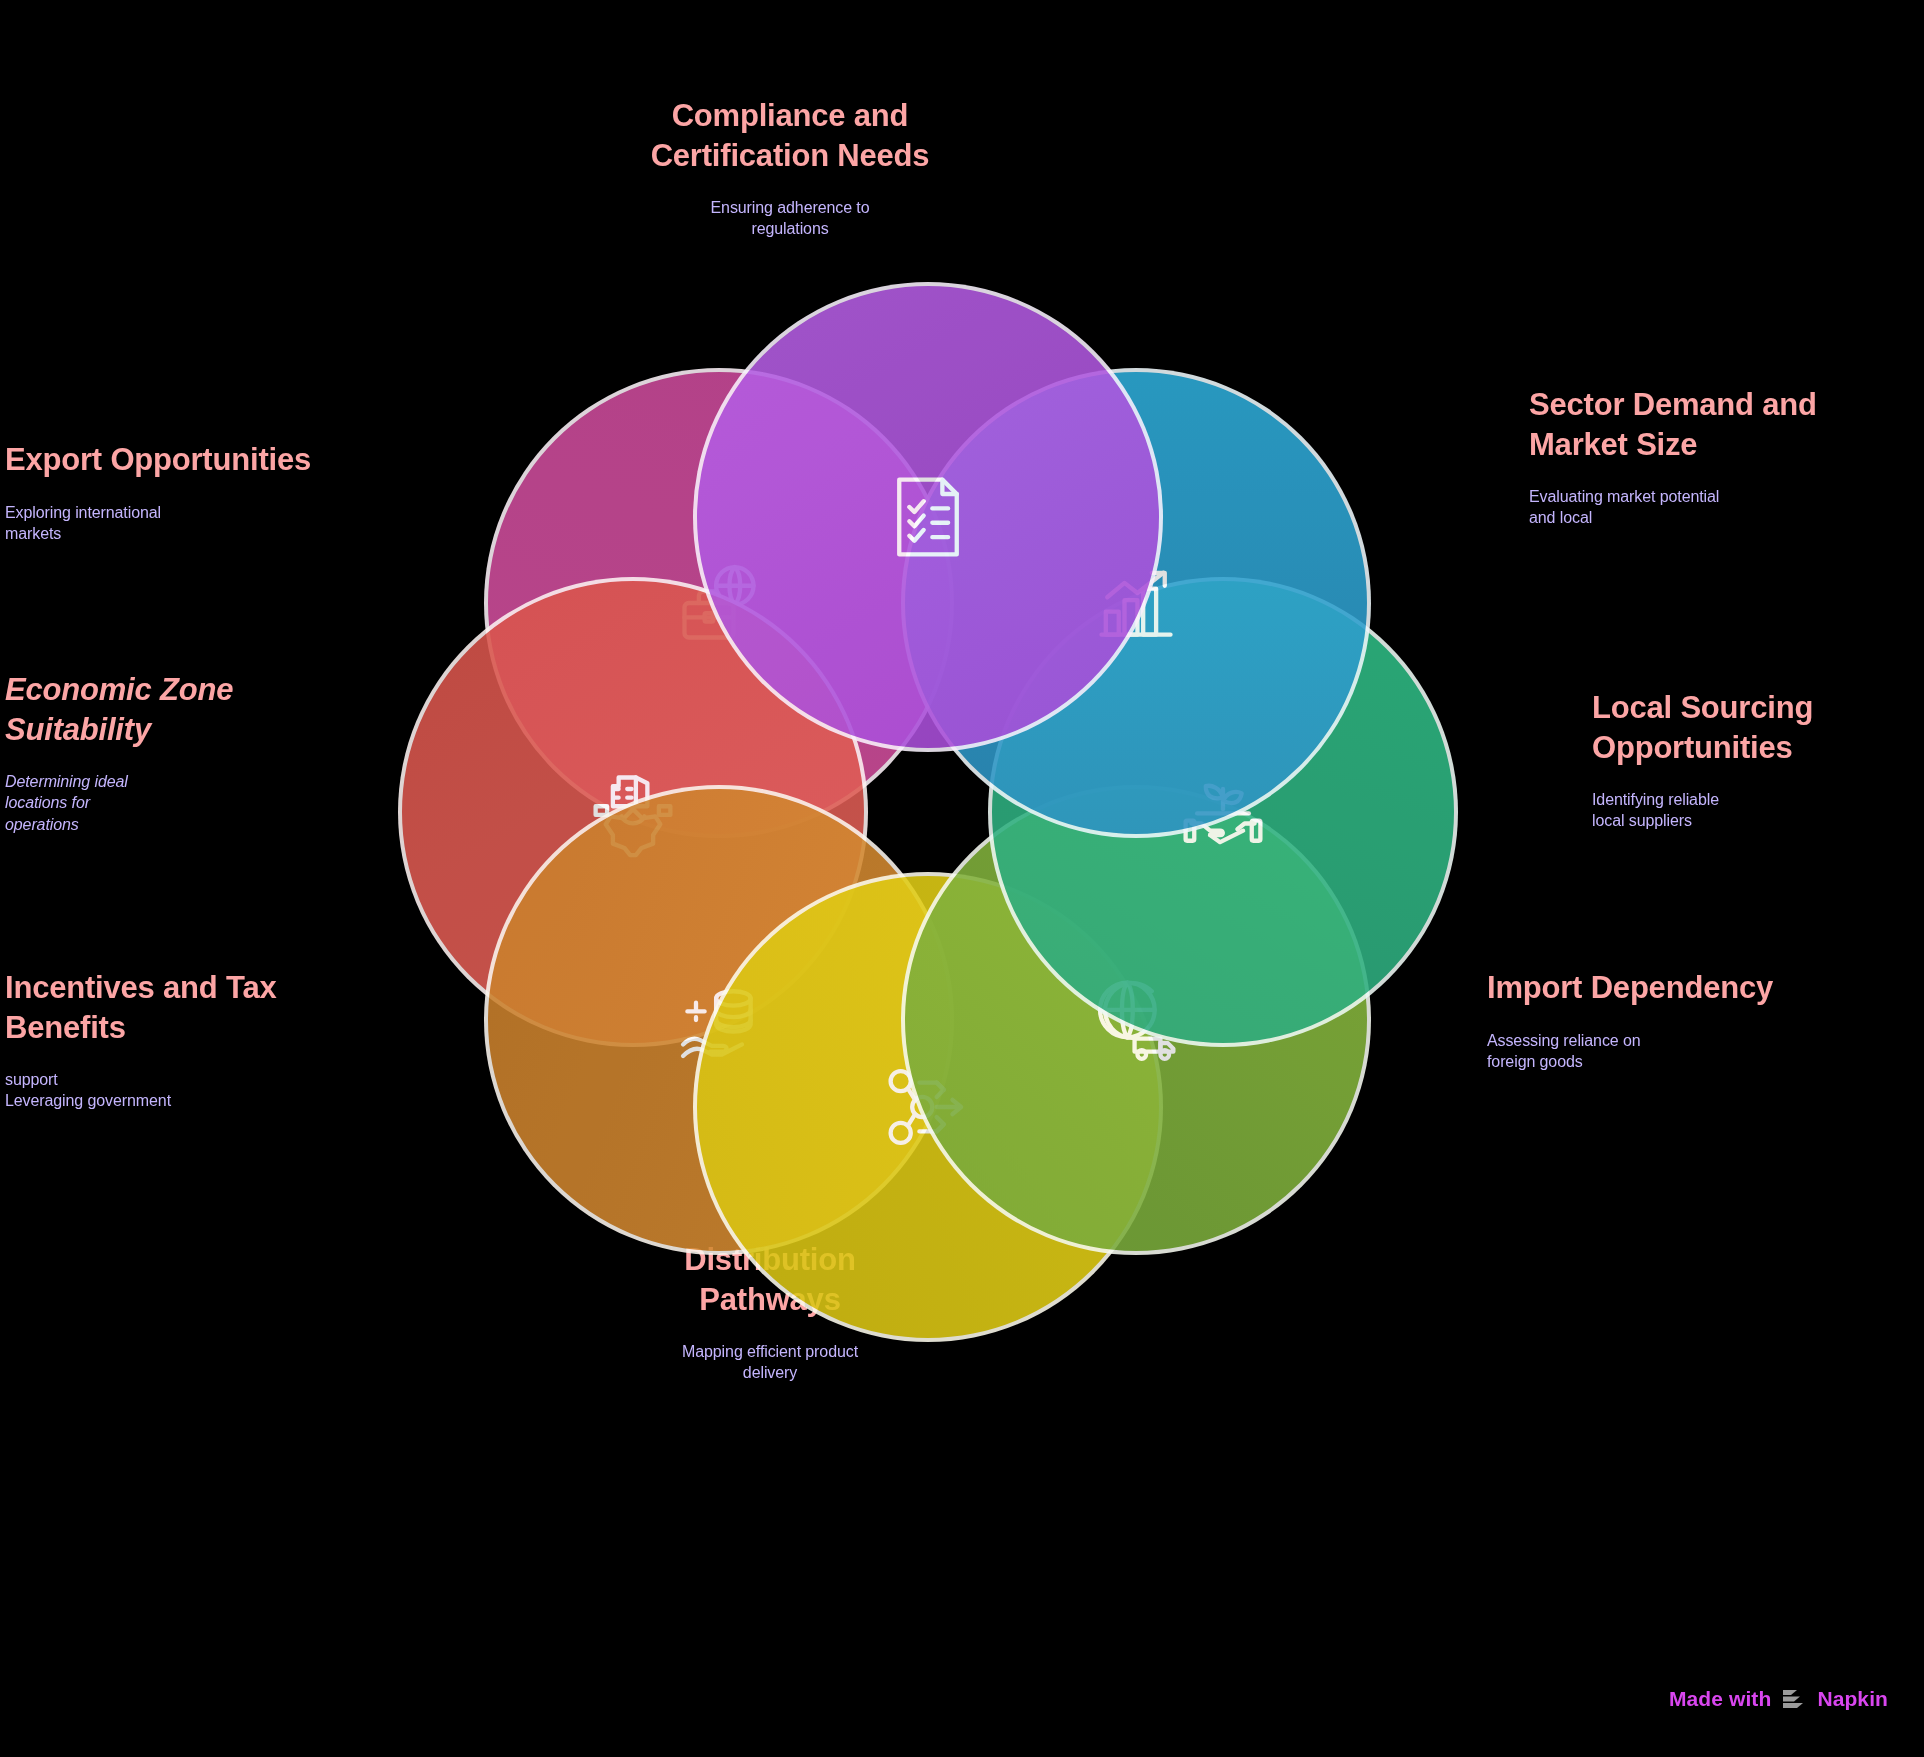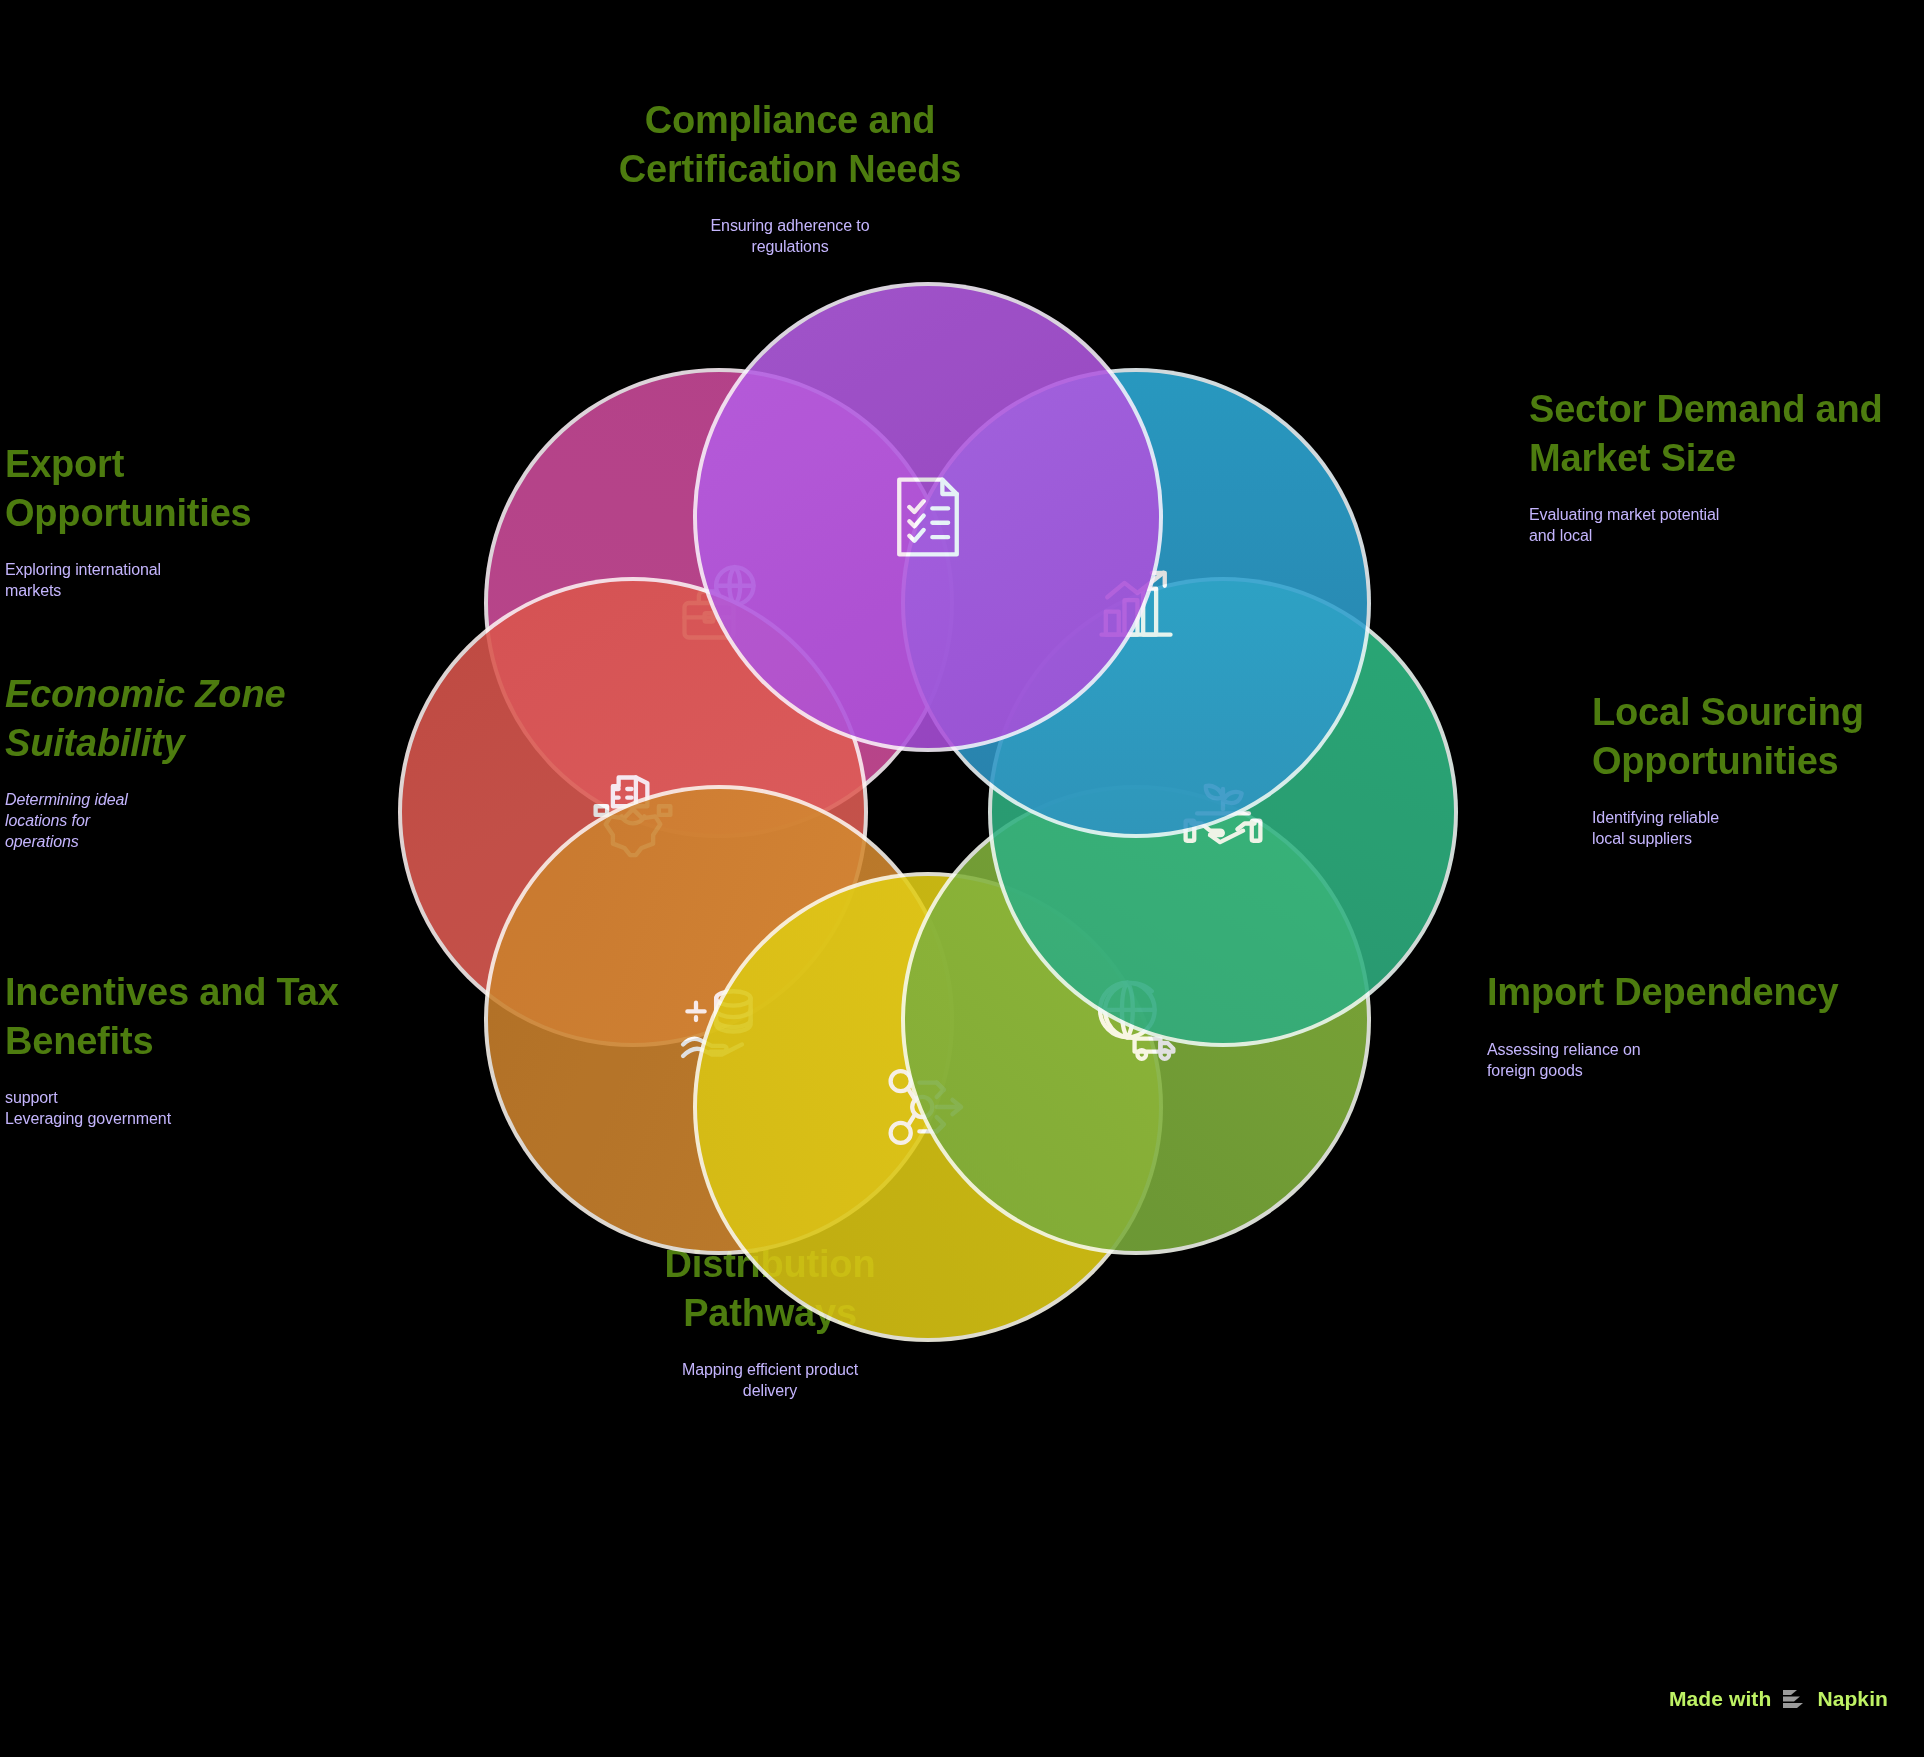--- a/index.html
+++ b/index.html
@@ -40,22 +40,22 @@
   .n2 { background:linear-gradient(200deg,#2fbf85 0%,#2fa97f 100%); z-index:6; }
   .n3 { background:linear-gradient(220deg,#8dbc3e 0%,#76a83c 100%); z-index:5; }
   .n4 { background:linear-gradient(250deg,#e8d417 0%,#d8c313 100%); z-index:4; }
   .n5 { background:linear-gradient(290deg,#d98f33 0%,#c97f2c 100%); z-index:3; }
   .n6 { background:linear-gradient(330deg,#e3625a 0%,#d9544b 100%); z-index:2; }
   .n7 { background:linear-gradient(20deg,#d4509e 0%,#cb4b9b 100%); z-index:1; }
 
   
   .label { position:absolute; }
   .label .ttl {
-    color:#4d7c0f;
-    font-size:38px; font-weight:bold; line-height:1.28;
+    color:#fca5a5;
+    font-size:31px; font-weight:bold; line-height:1.28;
     letter-spacing:-0.2px;
   }
   .label .sub {
     color:#c4b5fd;
     font-size:16px; line-height:1.32; margin-top:22px;
     letter-spacing:-0.1px;
   }
   .align-r { text-align:left; }
   .align-l { text-align:left; }
   .align-c { text-align:center; }
@@ -66,21 +66,21 @@
   .lb-import       { left:1487px; top:968px;  width:420px; }
   .lb-distribution { left:560px;  top:1240px; width:420px; }
   .lb-incentives   { left:5px;    top:968px;  width:460px; }
   .lb-economic     { left:5px;    top:670px;  width:355px;font-style:italic; }
   .lb-export       { left:5px;    top:440px;  width:360px; }
 
   
   .watermark {
     position:absolute; right:36px; bottom:46px;
     display:flex; align-items:center; gap:10px;
-    color:#bef264; font-size:21px; font-weight:bold;
+    color:#d946ef; font-size:21px; font-weight:bold;
     letter-spacing:0.1px;
   }
   .watermark .nap-mark { width:26px; height:22px; display:block; }
 </style>
 </head>
 <body>
 
 <div id="stage">
 
   <div class="ring">

